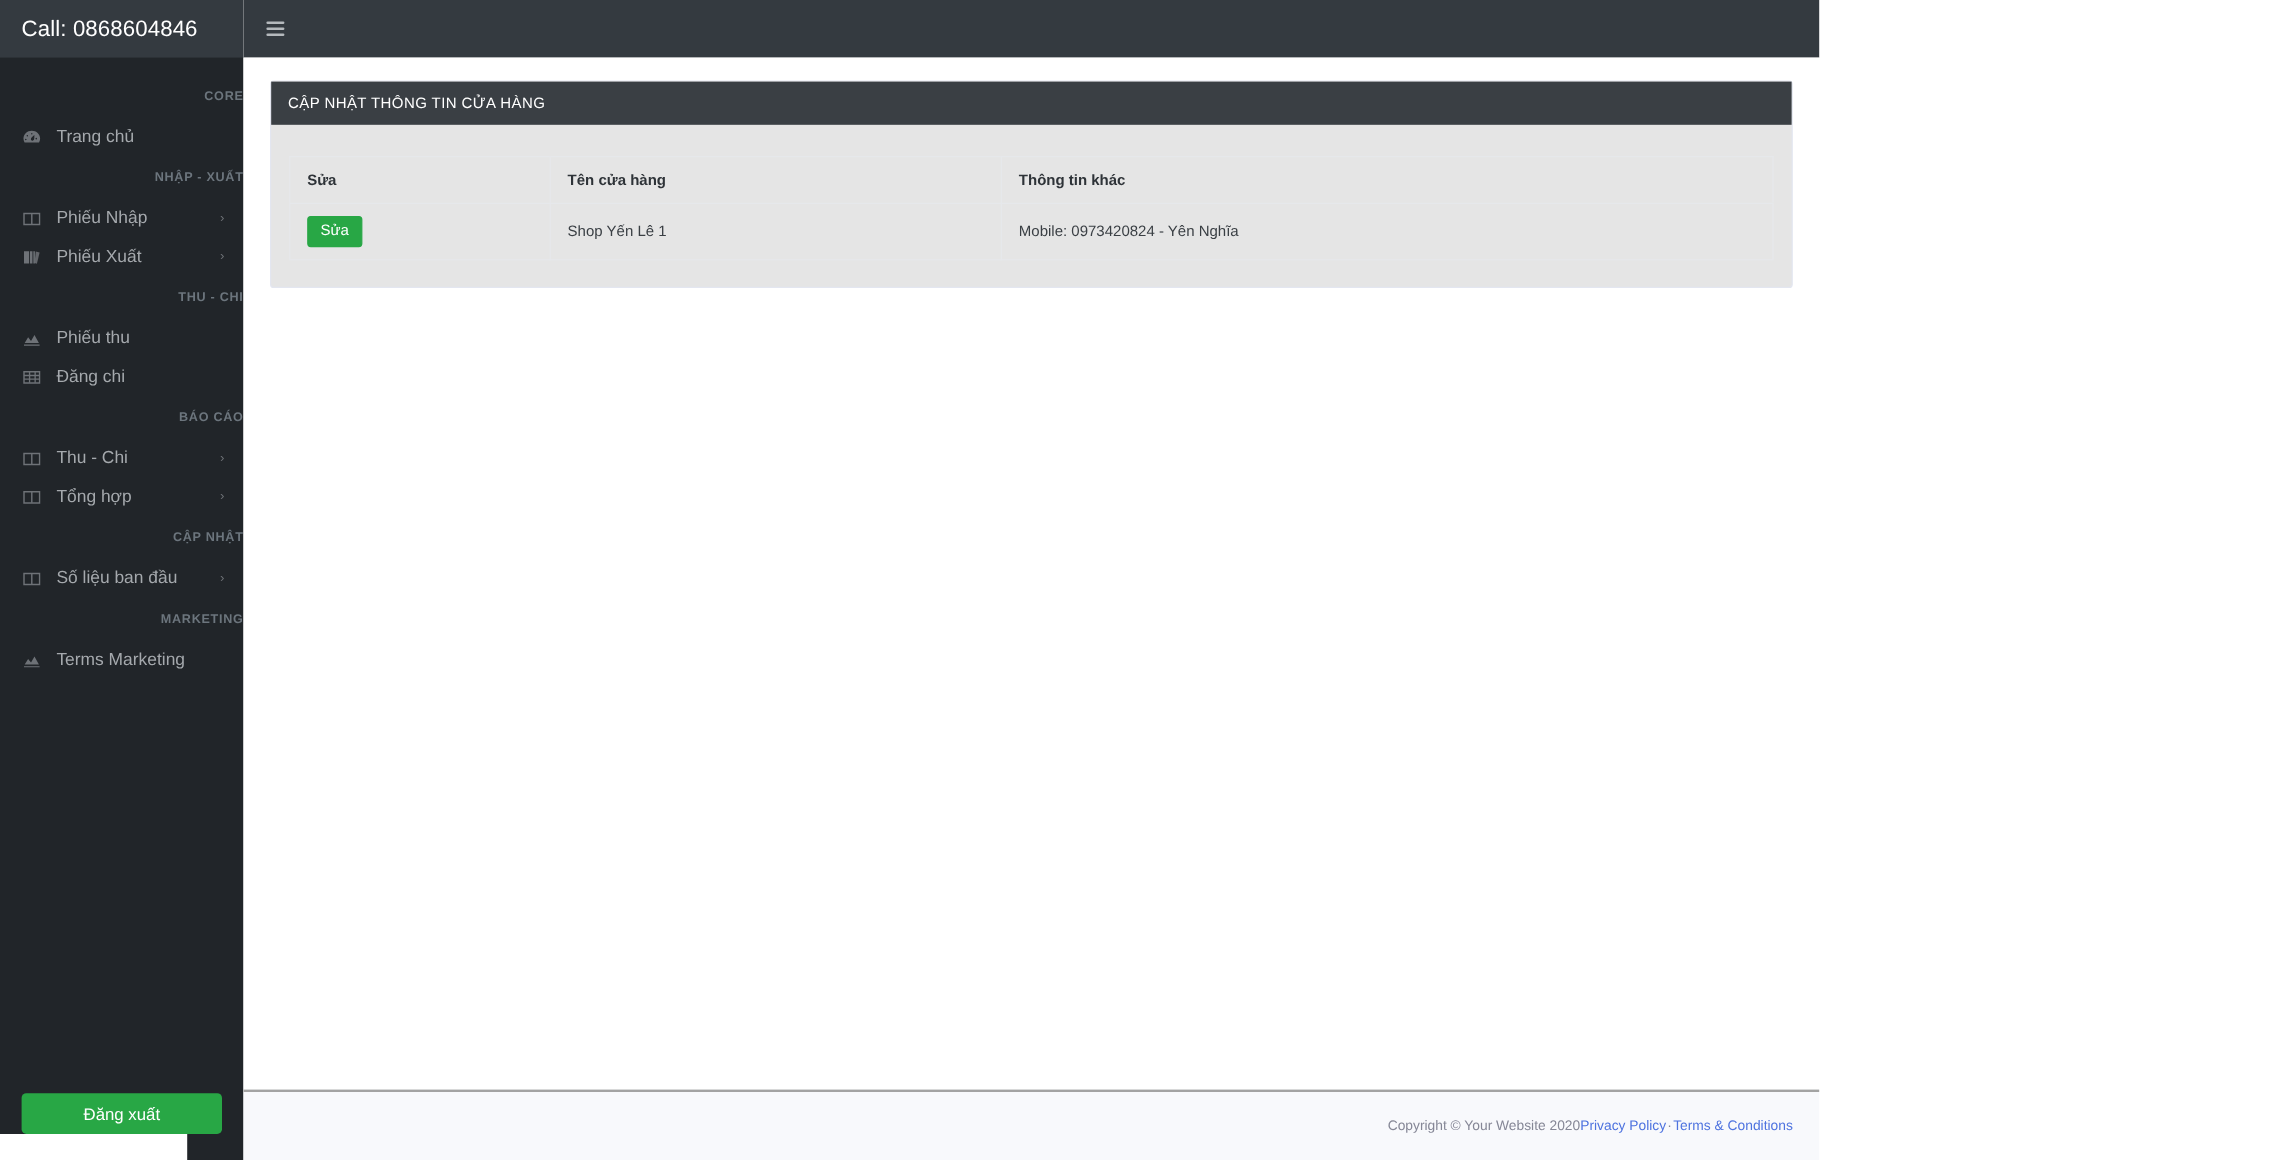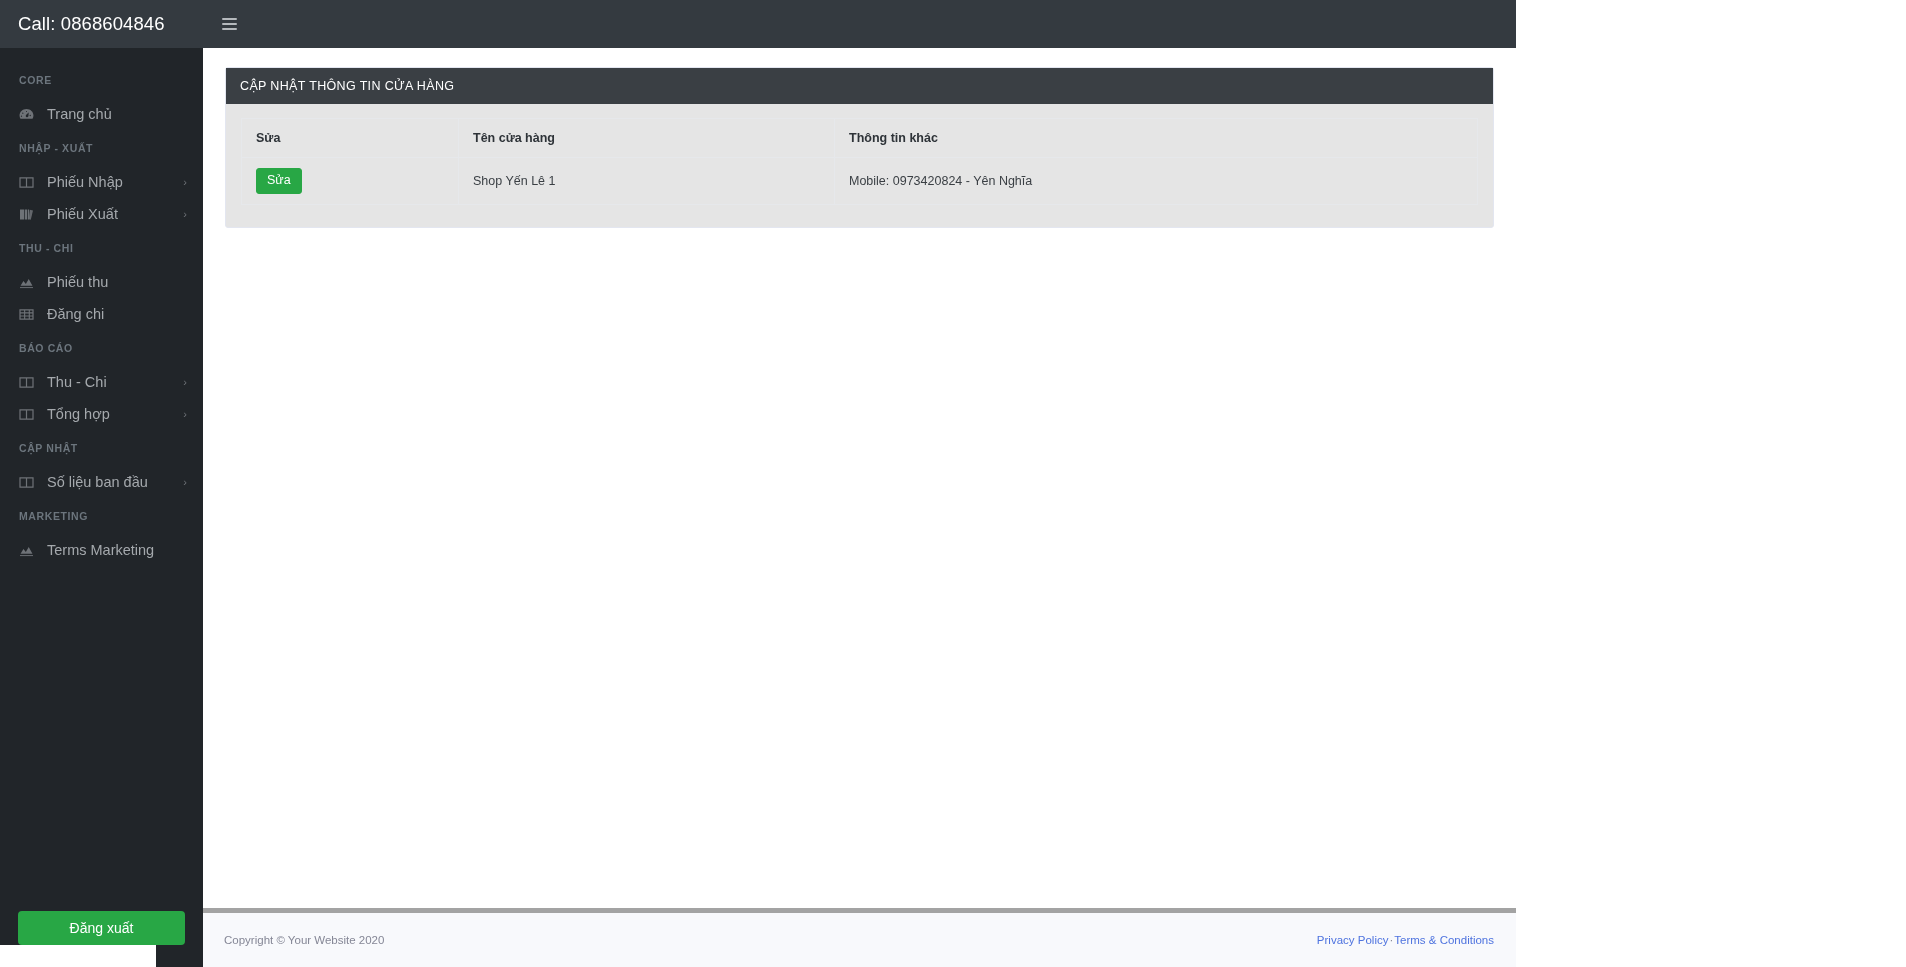--- a/index.html
+++ b/index.html
@@ -50,22 +50,23 @@
     flex: 1 1 auto;
     padding-top: 14px;
     overflow: hidden;
   }
 
   .nav-heading {
     color: #6c757d;
     font-size: 10.5px;
     font-weight: bold;
     letter-spacing: 0.6px;
-    padding: 12px 12px 12px 19px;
+    padding: 12px 0 12px 19px;
     text-transform: uppercase;
+    text-align: right;
   }
 
   .nav-item {
     display: flex;
     align-items: center;
     padding: 8px 14px 8px 19px;
     color: #a5a9ad;
     font-size: 14.5px;
     text-decoration: none;
     position: relative;
@@ -179,20 +180,21 @@
     color: #ffffff;
     font-size: 12.5px;
     font-weight: 400;
     letter-spacing: 0.35px;
     padding: 11px 14px;
     text-transform: uppercase;
   }
 
   .card-body {
     padding: 14px 15px 22px 15px;
+    margin-top: 12px;
   }
 
   table.data-table {
     width: 100%;
     border-collapse: collapse;
     border: 1px solid #e6e8eb;
   }
 
   table.data-table th {
     text-align: left;
@@ -231,24 +233,24 @@
     padding: 5px 10px;
     line-height: 1.1;
     cursor: pointer;
   }
 
   
   #footer {
     height: 59px;
     min-height: 59px;
     background: #f8f9fc;
-    border-top: 5px solid #a3a3a3;
-    display: flex;
-    align-items: center;
-    justify-content: space-between;
+    border-top: 2px solid #a3a3a3;
+    display: flex;
+    align-items: center;
+    justify-content: flex-end;
     padding: 0 22px 0 21px;
     font-size: 11.5px;
     color: #858796;
   }
 
   #footer-links { color: #4e73df; white-space: nowrap; }
   #footer-links a { color: #4e73df; text-decoration: none; }
   #footer-links .sep { color: #858796; padding: 0 1px; }
 </style>
 </head>

